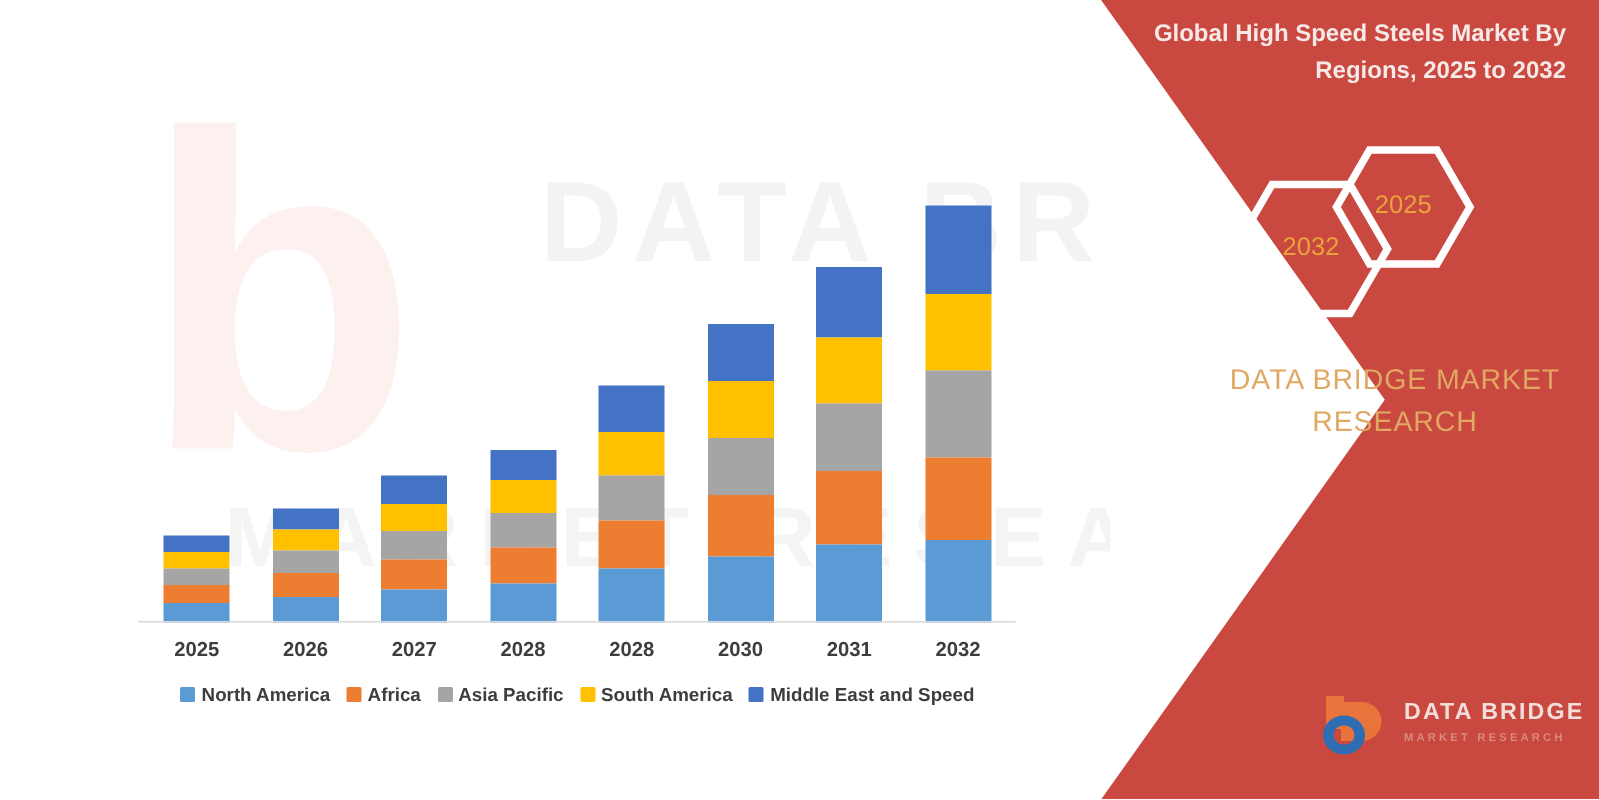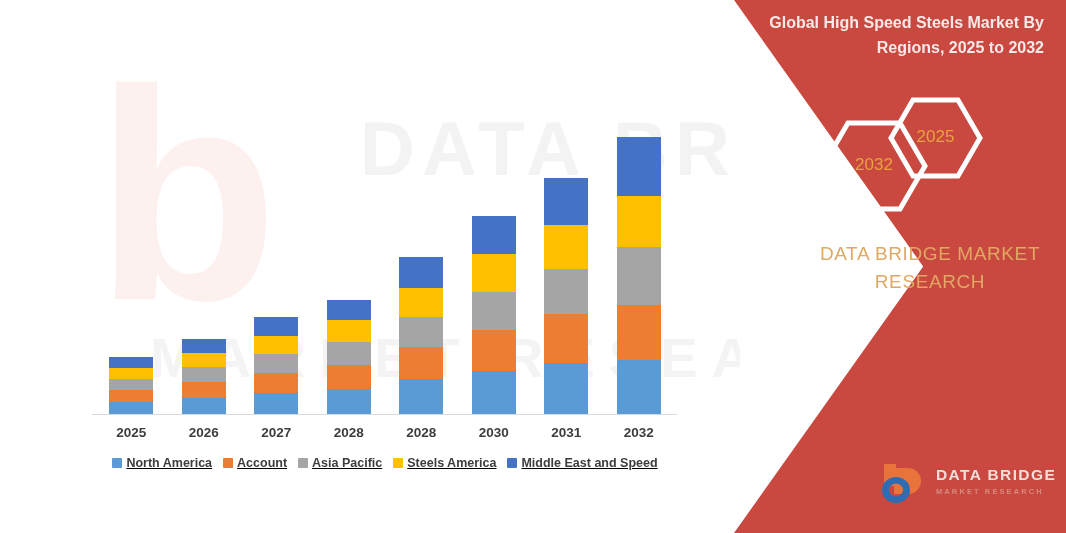--- a/index.html
+++ b/index.html
@@ -63,21 +63,21 @@
     position:absolute; width:64px; text-align:center;
     font-size:13.5px; font-weight:700; color:#3d3d3d;
   }
 
   
   .legend {
     position:absolute; left:95px; top:456px; width:580px;
     display:flex; justify-content:center; align-items:center;
     gap:11px; flex-wrap:nowrap;
   }
-  .legend-item { display:flex; align-items:center; gap:4px; white-space:nowrap;text-decoration:underline; }
+  .legend-item { display:flex; align-items:center; gap:4px; white-space:nowrap; }
   .legend-swatch { width:10px; height:10px; border-radius:1px; flex:none; }
   .legend-label { font-size:12.5px; font-weight:700; color:#3d3d3d; }
 
   
   .footer {
     position:absolute; left:88px; top:507px; width:600px;
     display:flex; justify-content:space-between;
     font-family:"Liberation Serif", serif;
     font-size:8.5px; color:#3a3a3a;
   }
@@ -200,29 +200,29 @@
       <div class="xlabel" style="left: 511.75px;">2032</div>
     </div>
 
   <div class="legend" id="legend">
       <div class="legend-item">
         <span class="legend-swatch" style="background: rgb(91, 155, 213);"></span>
         <span class="legend-label">North America</span>
       </div>
       <div class="legend-item">
         <span class="legend-swatch" style="background: rgb(237, 125, 49);"></span>
-        <span class="legend-label">Account</span>
+        <span class="legend-label">Africa</span>
       </div>
       <div class="legend-item">
         <span class="legend-swatch" style="background: rgb(165, 165, 165);"></span>
         <span class="legend-label">Asia Pacific</span>
       </div>
       <div class="legend-item">
         <span class="legend-swatch" style="background: rgb(255, 192, 0);"></span>
-        <span class="legend-label">Steels America</span>
+        <span class="legend-label">South America</span>
       </div>
       <div class="legend-item">
         <span class="legend-swatch" style="background: rgb(68, 114, 196);"></span>
         <span class="legend-label">Middle East and Speed</span>
       </div>
     </div>
 
 
   <div class="red-panel"></div>
 

